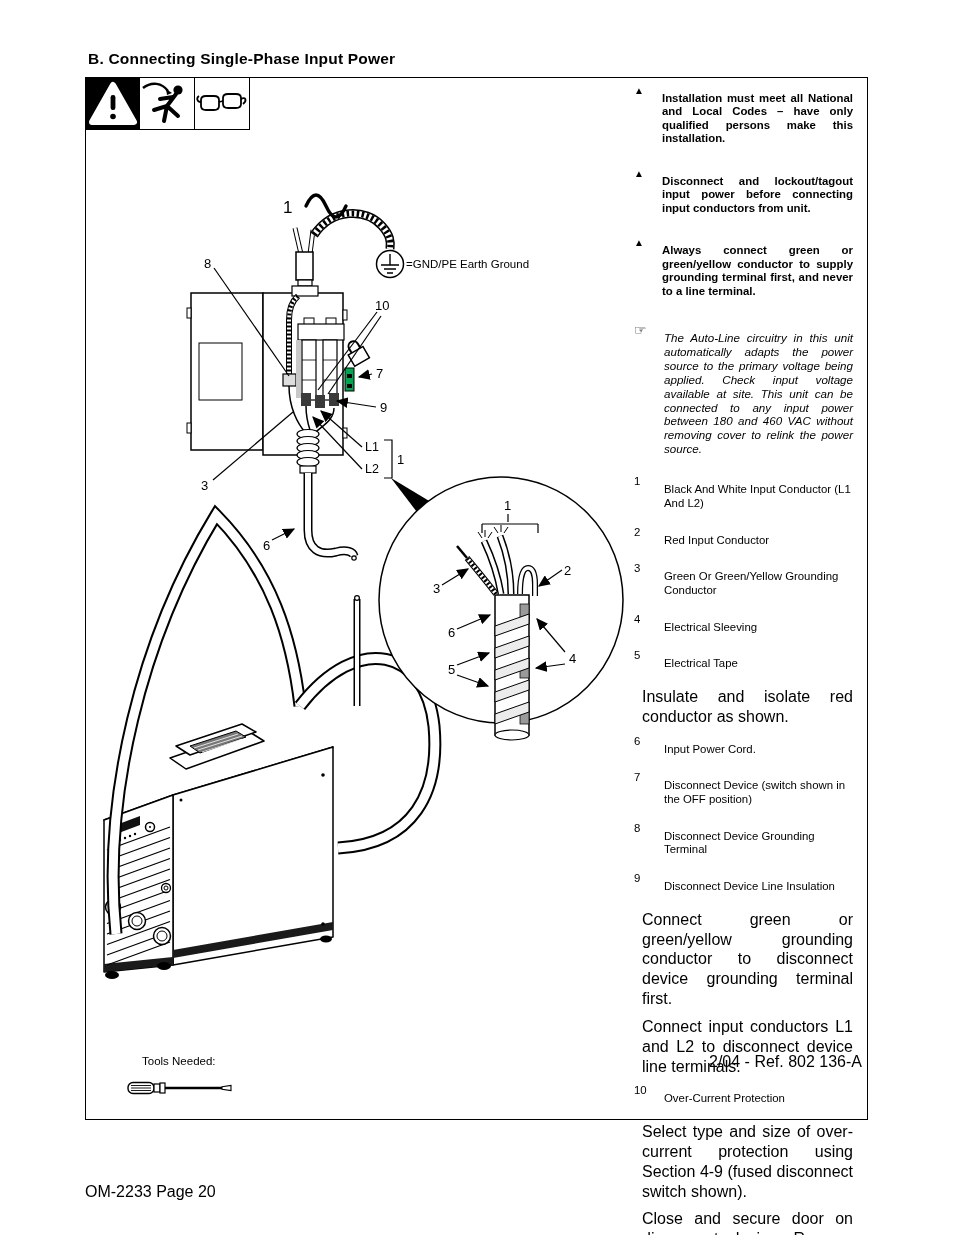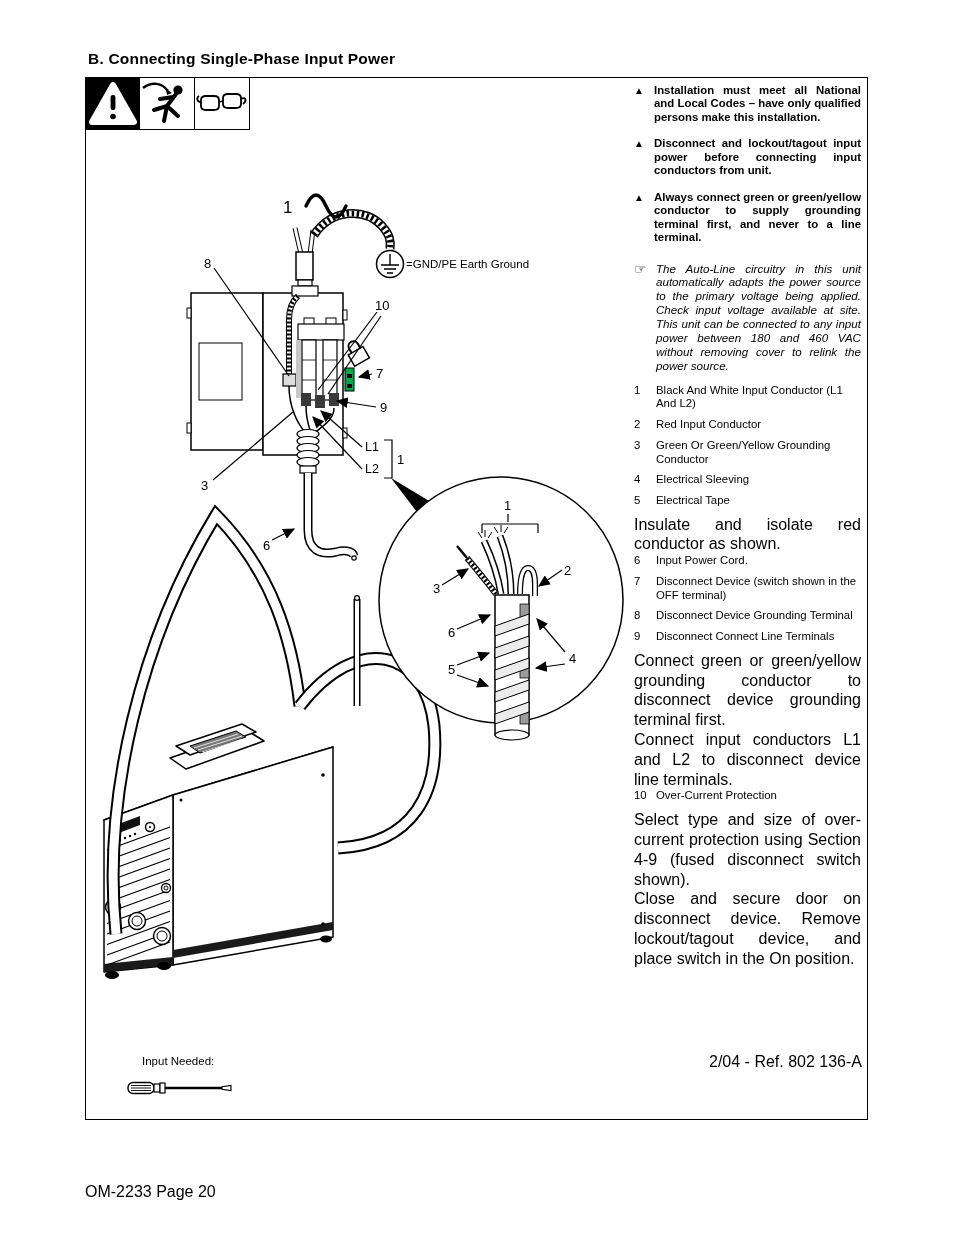--- a/index.html
+++ b/index.html
@@ -7,21 +7,21 @@
           font-family:"Liberation Sans", sans-serif; color:#000; overflow:hidden; }
   .title { position:absolute; left:88px; top:50px; font-size:15.5px; font-weight:bold; letter-spacing:.2px; }
   .main-box { position:absolute; left:85px; top:77px; width:783px; height:1043px;
               border:1.5px solid #000; box-sizing:border-box; }
   .warning-icons { position:absolute; left:-1.5px; top:-1.5px; display:flex; }
   .icon-cell { width:54px; height:51px; border:1.5px solid #000; background:#fff;
                display:flex; align-items:center; justify-content:center; margin-right:-1.5px; }
   .icon-cell.black { background:#000; }
   .diagram { position:absolute; left:0; top:0; }
   .right-col { position:absolute; left:548px; top:6px; width:227px; }
-  .right-col p { margin:0; }
+  .right-col p { margin:8px; }
   .warn-item { display:flex; gap:8px; margin-bottom:13px; font-weight:bold;
                font-size:11.4px; line-height:1.18; text-align:justify; }
   .warn-item .tri { flex:0 0 12px; font-size:10px; line-height:1.35; }
   .note-item { display:flex; gap:5px; margin:17px 0 11px; font-style:italic;
                font-size:11.6px; line-height:1.2; text-align:justify; }
   .note-item .note-mark { font-style:normal; font-size:14px; flex:0 0 17px; line-height:1; }
   .num-item { display:flex; margin-bottom:7px; font-size:11.4px; line-height:1.2; }
   .num-item .num { flex:0 0 22px; }
   .para { margin:10px 0; font-size:16px; line-height:1.24; text-align:justify; }
   .tools { position:absolute; left:56px; top:977px; font-size:11.5px; }
@@ -338,44 +338,44 @@
       </div>
 
       <p class="para">Insulate and isolate red conductor as shown.</p>
 
       <div class="num-item">
         <span class="num">6</span>
         <p>Input Power Cord.</p>
       </div>
       <div class="num-item">
         <span class="num">7</span>
-        <p>Disconnect Device (switch shown in the OFF terminal)</p>
+        <p>Disconnect Device (switch shown in the OFF position)</p>
       </div>
       <div class="num-item">
         <span class="num">8</span>
         <p>Disconnect Device Grounding Terminal</p>
       </div>
       <div class="num-item">
         <span class="num">9</span>
-        <p>Disconnect Connect Line Terminals</p>
+        <p>Disconnect Device Line Insulation</p>
       </div>
 
       <p class="para">Connect green or green/yellow grounding conductor to disconnect device grounding terminal first.</p>
       <p class="para">Connect input conductors L1 and L2 to disconnect device line terminals.</p>
 
       <div class="num-item">
         <span class="num">10</span>
         <p>Over-Current Protection</p>
       </div>
 
       <p class="para">Select type and size of over-current protection using Section 4-9 (fused disconnect switch shown).</p>
       <p class="para">Close and secure door on disconnect device. Remove lockout/tagout device, and place switch in the On position.</p>
     </div>
 
-    <div class="tools">Input Needed:</div>
+    <div class="tools">Tools Needed:</div>
     <svg class="tools-icon" width="110" height="18" viewBox="0 0 110 18">
       <rect x="1" y="3.5" width="26" height="11" rx="5" fill="#fff" stroke="#000" stroke-width="1.4"></rect>
       <path d="M4,6.5 h20 M4,9 h20 M4,11.5 h20" stroke="#000" stroke-width="0.9"></path>
       <rect x="27" y="5" width="6" height="8" fill="#fff" stroke="#000" stroke-width="1.2"></rect>
       <rect x="33" y="4" width="5" height="10" fill="#fff" stroke="#000" stroke-width="1.2"></rect>
       <path d="M38,9 H95" stroke="#000" stroke-width="2.6"></path>
       <polygon points="95,7.7 104,6.5 104,11.5 95,10.3" fill="#fff" stroke="#000" stroke-width="1.1"></polygon>
     </svg>
 
     <div class="ref">2/04 - Ref. 802 136-A</div>

